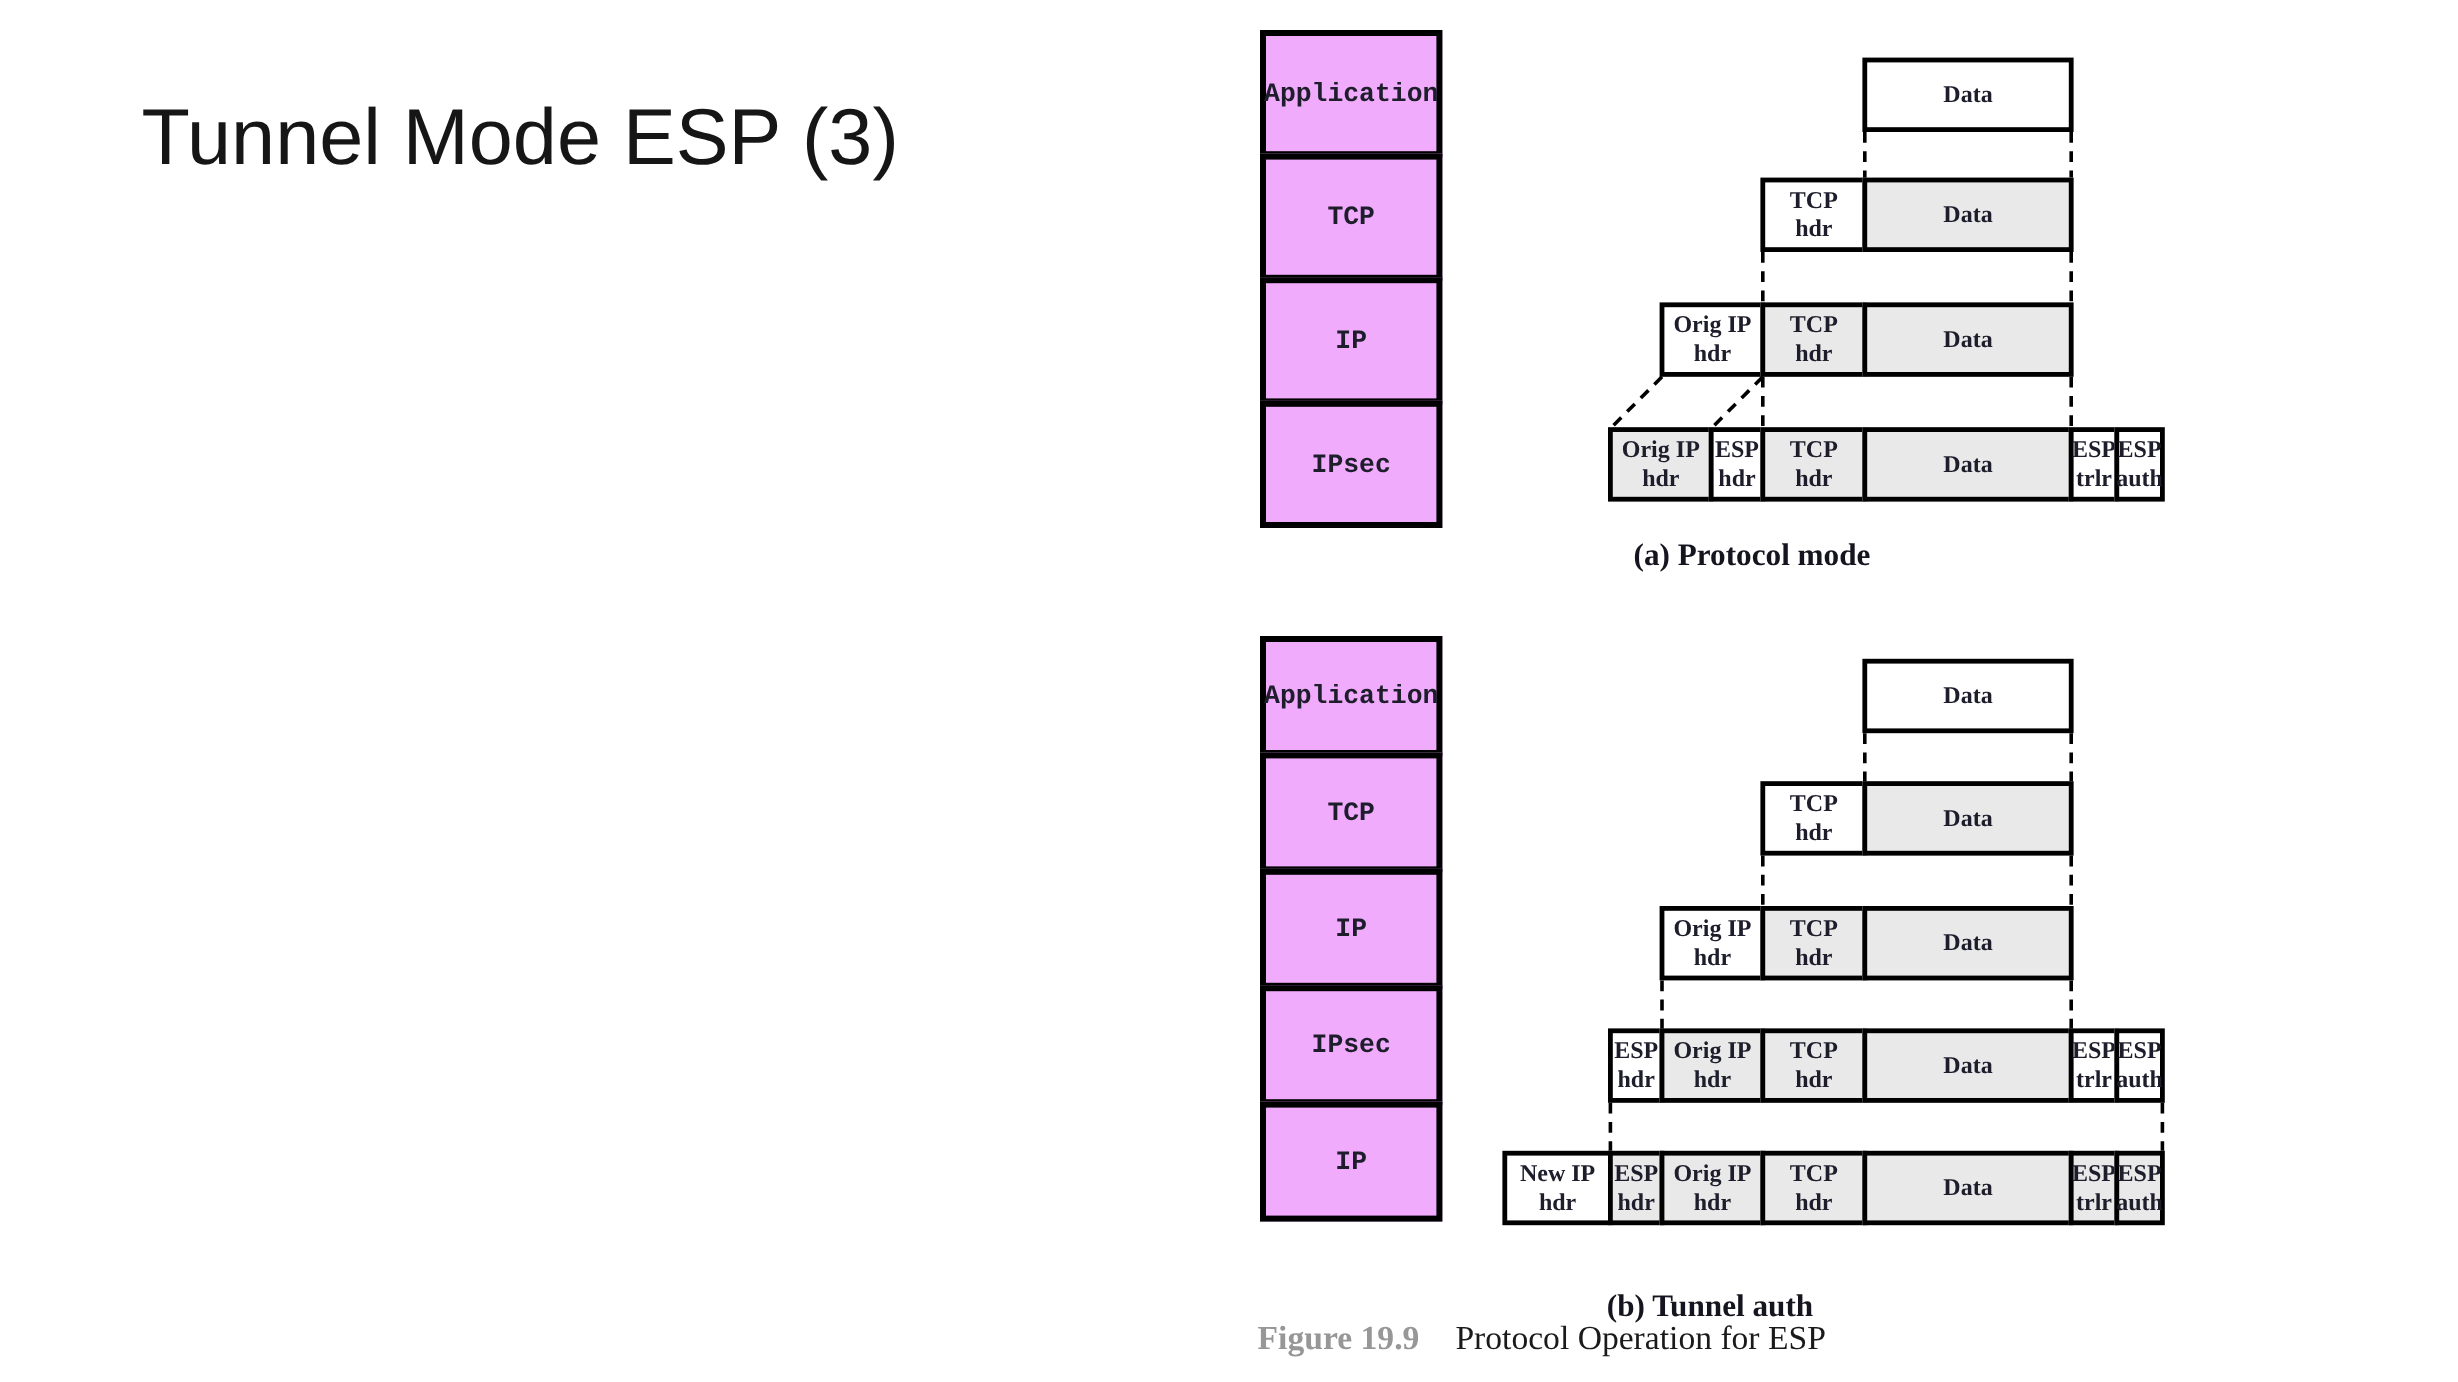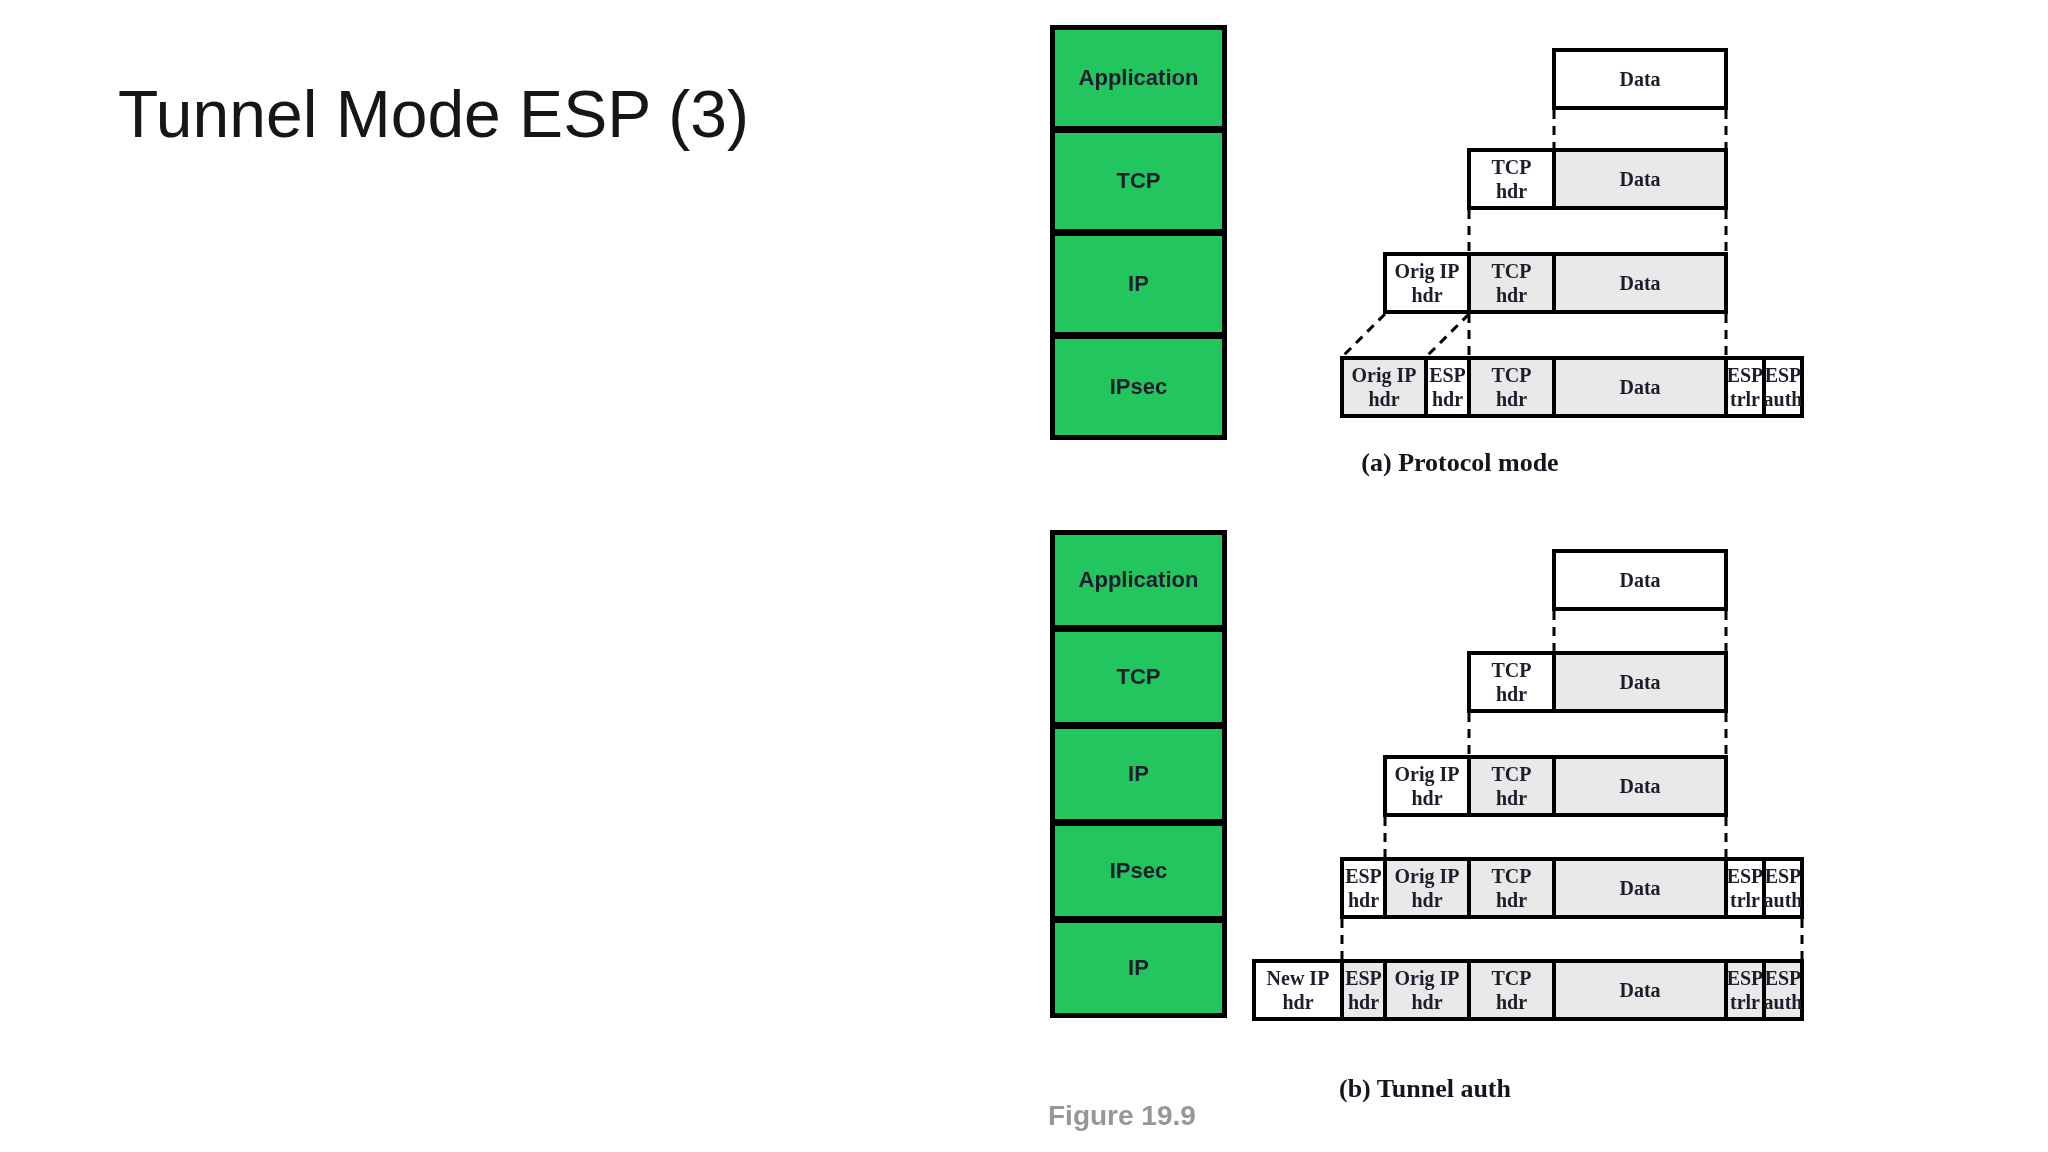--- a/index.html
+++ b/index.html
@@ -6,44 +6,44 @@
   #page {
     position:relative; width:2048px; height:1152px; background:#ffffff;
     overflow:hidden; font-family:"Liberation Sans", sans-serif;
   }
   #slide-title {
     position:absolute; left:118px; top:52px;
     font-family:"Liberation Sans", sans-serif;
     font-size:66px; font-weight:300; color:#161616; letter-spacing:0px;margin-top:24px;
   }
   .stackbox {
-    position:absolute; left:1050px; width:177px; box-sizing:border-box;
-    border:5px solid #000; background:#22c55e;
+    position:absolute; left:1050px; width:152px; box-sizing:border-box;
+    border:5px solid #000; background:#f0abfc;
     display:flex; align-items:center; justify-content:center;
-    font-family:Liberation Sans, sans-serif; font-weight:bold;
+    font-family:Liberation Mono, monospace; font-weight:bold;
     font-size:22px; color:#1d1d2b; text-align:center;
   }
   .cell {
     position:absolute; height:62px; box-sizing:border-box;
     border:4px solid #000; background:#fff;
     display:flex; align-items:center; justify-content:center;
     text-align:center; white-space:pre-line;
     font-family:"Liberation Serif", serif; font-weight:bold;
     font-size:20px; line-height:1.2; color:#1d1d2b;
   }
   .cell.shaded { background:#e9e9e9; }
   .modecap {
     position:absolute; width:260px; text-align:center;
     font-family:"Liberation Serif", serif; font-weight:bold;
     font-size:26px; color:#15151f;
   }
   #figure-caption {
     position:absolute; left:1048px; top:1100px;
     display:flex; gap:30px; align-items:flex-end;
-    font-family:Liberation Sans, sans-serif; font-size:28px;
+    font-family:Liberation Serif, serif; font-size:28px;
   }
   #figure-caption .figlabel { color:#979797; font-weight:bold; }
   #figure-caption .figtext  { color:#1a1a1a; }
   #connector-overlay { position:absolute; left:0; top:0; pointer-events:none; }
 </style>
 </head>
 <body>
 
 <div id="page">
 
@@ -150,15 +150,16 @@
       <line x1="1726" y1="713" x2="1726" y2="755"></line>
       <line x1="1385" y1="817" x2="1385" y2="857"></line>
       <line x1="1726" y1="817" x2="1726" y2="857"></line>
       <line x1="1342" y1="919" x2="1342" y2="959"></line>
       <line x1="1802" y1="919" x2="1802" y2="959"></line>
     </g>
   </svg>
 
   <div id="figure-caption">
     <span class="figlabel">Figure 19.9</span>
+    <span class="figtext">Protocol Operation for ESP</span>
   </div>
 
 </div>
 
 </body></html>

